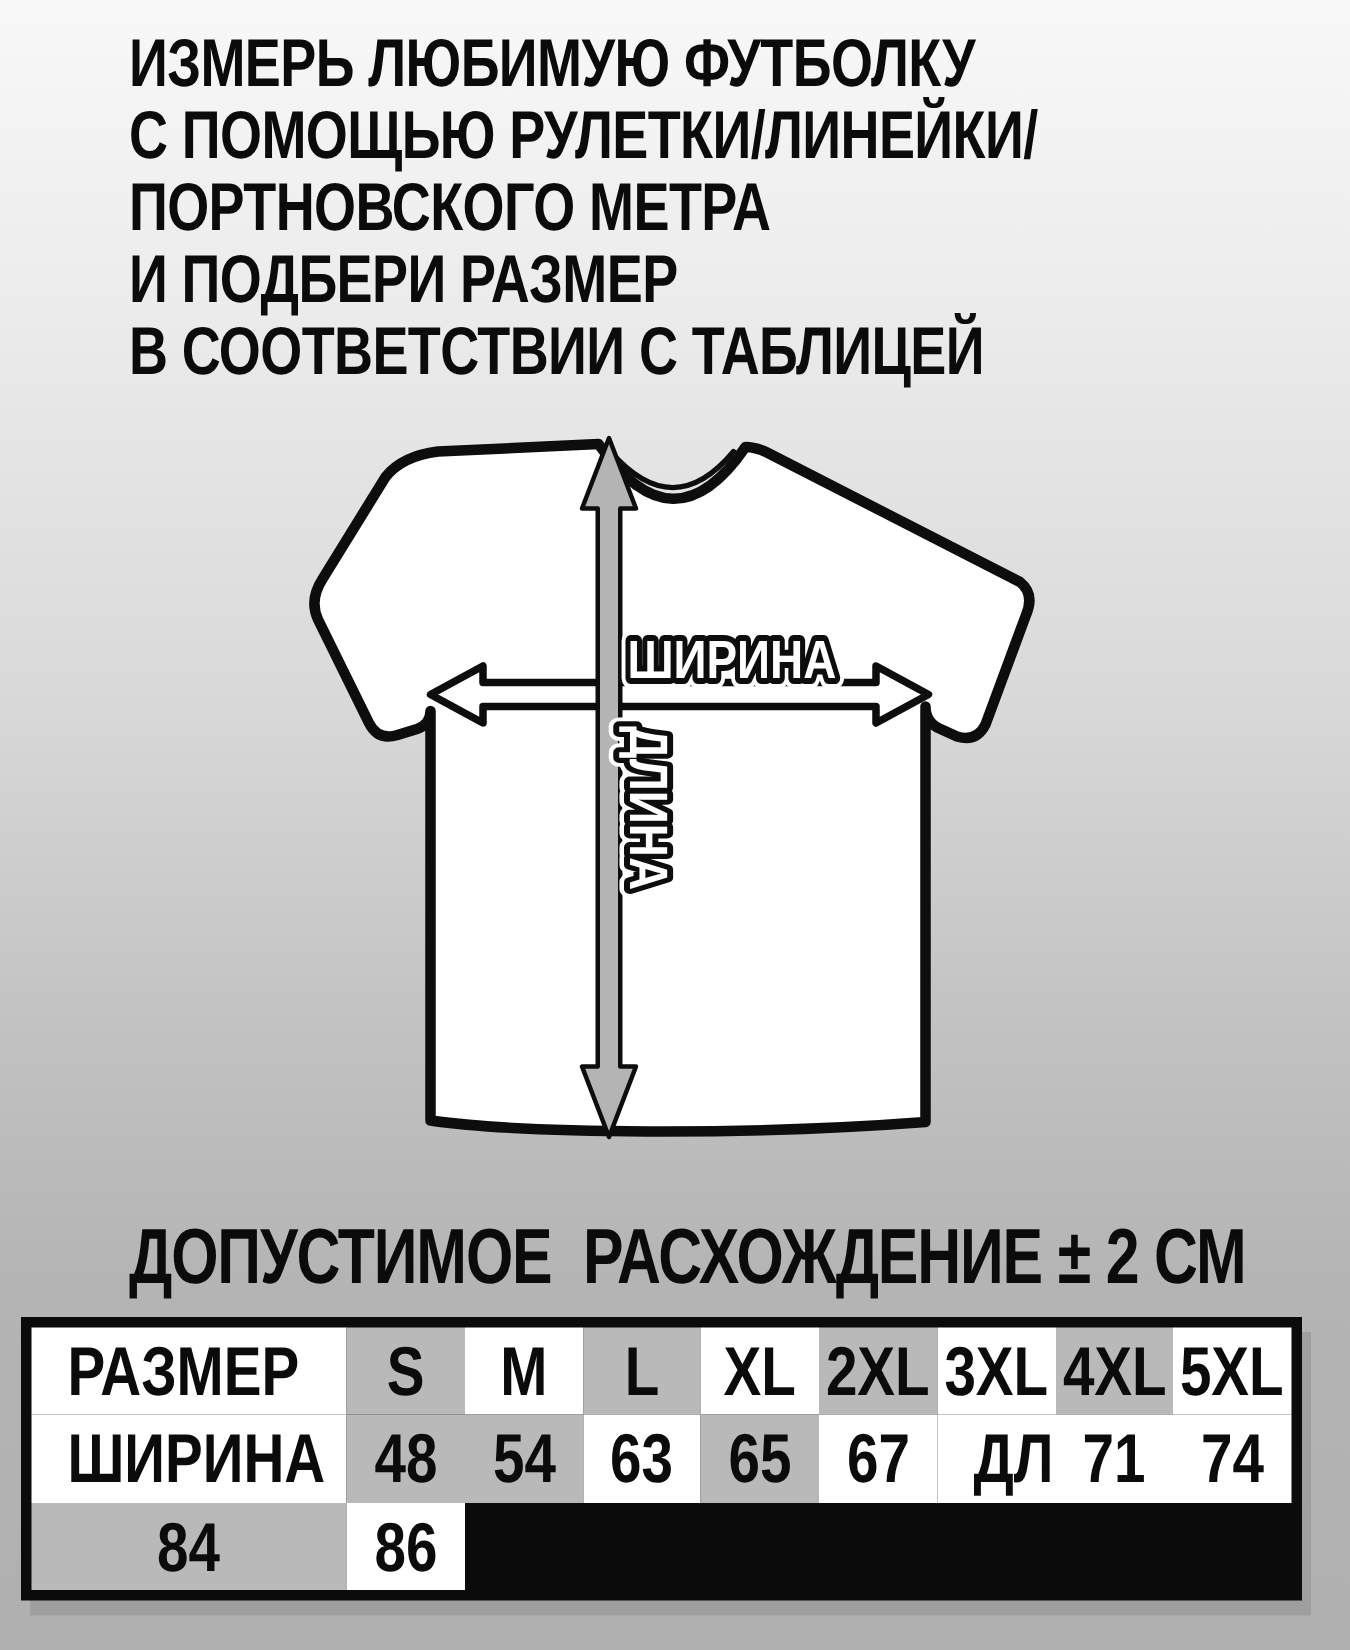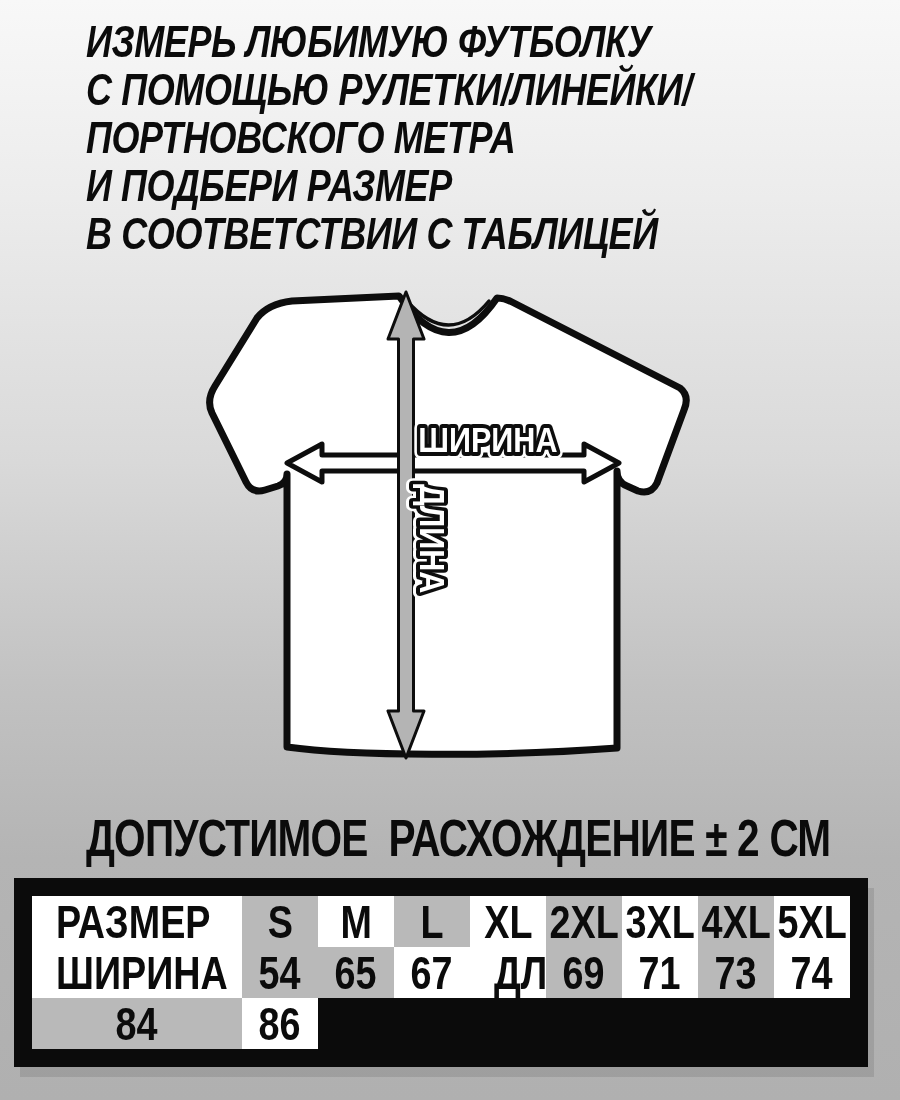--- a/index.html
+++ b/index.html
@@ -2,35 +2,35 @@
 <html><head>
 <meta charset="utf-8">
 <style>
   html,body{margin:0;padding:0;}
   body{
     width:900px;height:1100px;position:relative;overflow:hidden;
     font-family:"Liberation Sans",sans-serif;
     background:linear-gradient(180deg,#f8f8f8 0%,#ececec 18%,#d9d9d9 42%,#c2c2c2 62%,#b4b4b4 78%,#b0b0b0 100%);
   }
   .heading{
-    position:absolute;left:86px;top:18px;color:#0b0b0b;font-style:italic;
+    position:absolute;left:86px;top:18px;color:#0b0b0b;
   }
   .heading .line{
     font-weight:bold;font-size:45px;line-height:48px;white-space:nowrap;
     transform:scaleX(0.80);transform-origin:left center;letter-spacing:-0.5px;
   }
   .diagram-svg{position:absolute;left:0;top:0;}
   .tolerance{
     position:absolute;left:86px;top:810px;color:#0b0b0b;
     font-weight:bold;font-size:52px;line-height:56px;white-space:pre;
     transform:scaleX(0.78);transform-origin:left center;letter-spacing:-1px;
   }
   .size-table{
     position:absolute;left:14px;top:878px;width:854px;height:189px;
-    background:#0b0b0b;box-sizing:border-box;padding:18px;
+    background:#0b0b0b;box-sizing:border-box;padding:7px;
     display:grid;grid-template-columns:210px repeat(8,1fr);grid-auto-rows:1fr;gap:0;
     box-shadow:6px 10px 0 rgba(0,0,0,0.10);
   }
   .cell{
     display:flex;align-items:center;justify-content:center;
     color:#0b0b0b;overflow:hidden;
   }
   .cell.white{background:#ffffff;}
   .cell.gray{background:#b9b9b9;}
   .cell.rowlabel{justify-content:flex-start;padding-left:24px;}
@@ -115,40 +115,40 @@
       <span class="txt">4XL</span>
     </div>
   <div class="cell white">
       <span class="txt">5XL</span>
     </div>
 
   <div class="cell white rowlabel">
       <span class="txt">ШИРИНА</span>
     </div>
   <div class="cell gray">
+      <span class="txt">48</span>
+    </div>
+  <div class="cell gray">
       <span class="txt">54</span>
+    </div>
+  <div class="cell white">
+      <span class="txt">63</span>
     </div>
   <div class="cell gray">
       <span class="txt">65</span>
     </div>
   <div class="cell white">
       <span class="txt">67</span>
     </div>
 
   <div class="cell white rowlabel">
       <span class="txt">ДЛИНА</span>
     </div>
-  <div class="cell gray">
-      <span class="txt">69</span>
-    </div>
   <div class="cell white">
       <span class="txt">71</span>
-    </div>
-  <div class="cell gray">
-      <span class="txt">73</span>
     </div>
   <div class="cell white">
       <span class="txt">74</span>
     </div>
   <div class="cell gray">
       <span class="txt">84</span>
     </div>
   <div class="cell white">
       <span class="txt">86</span>
     </div>

